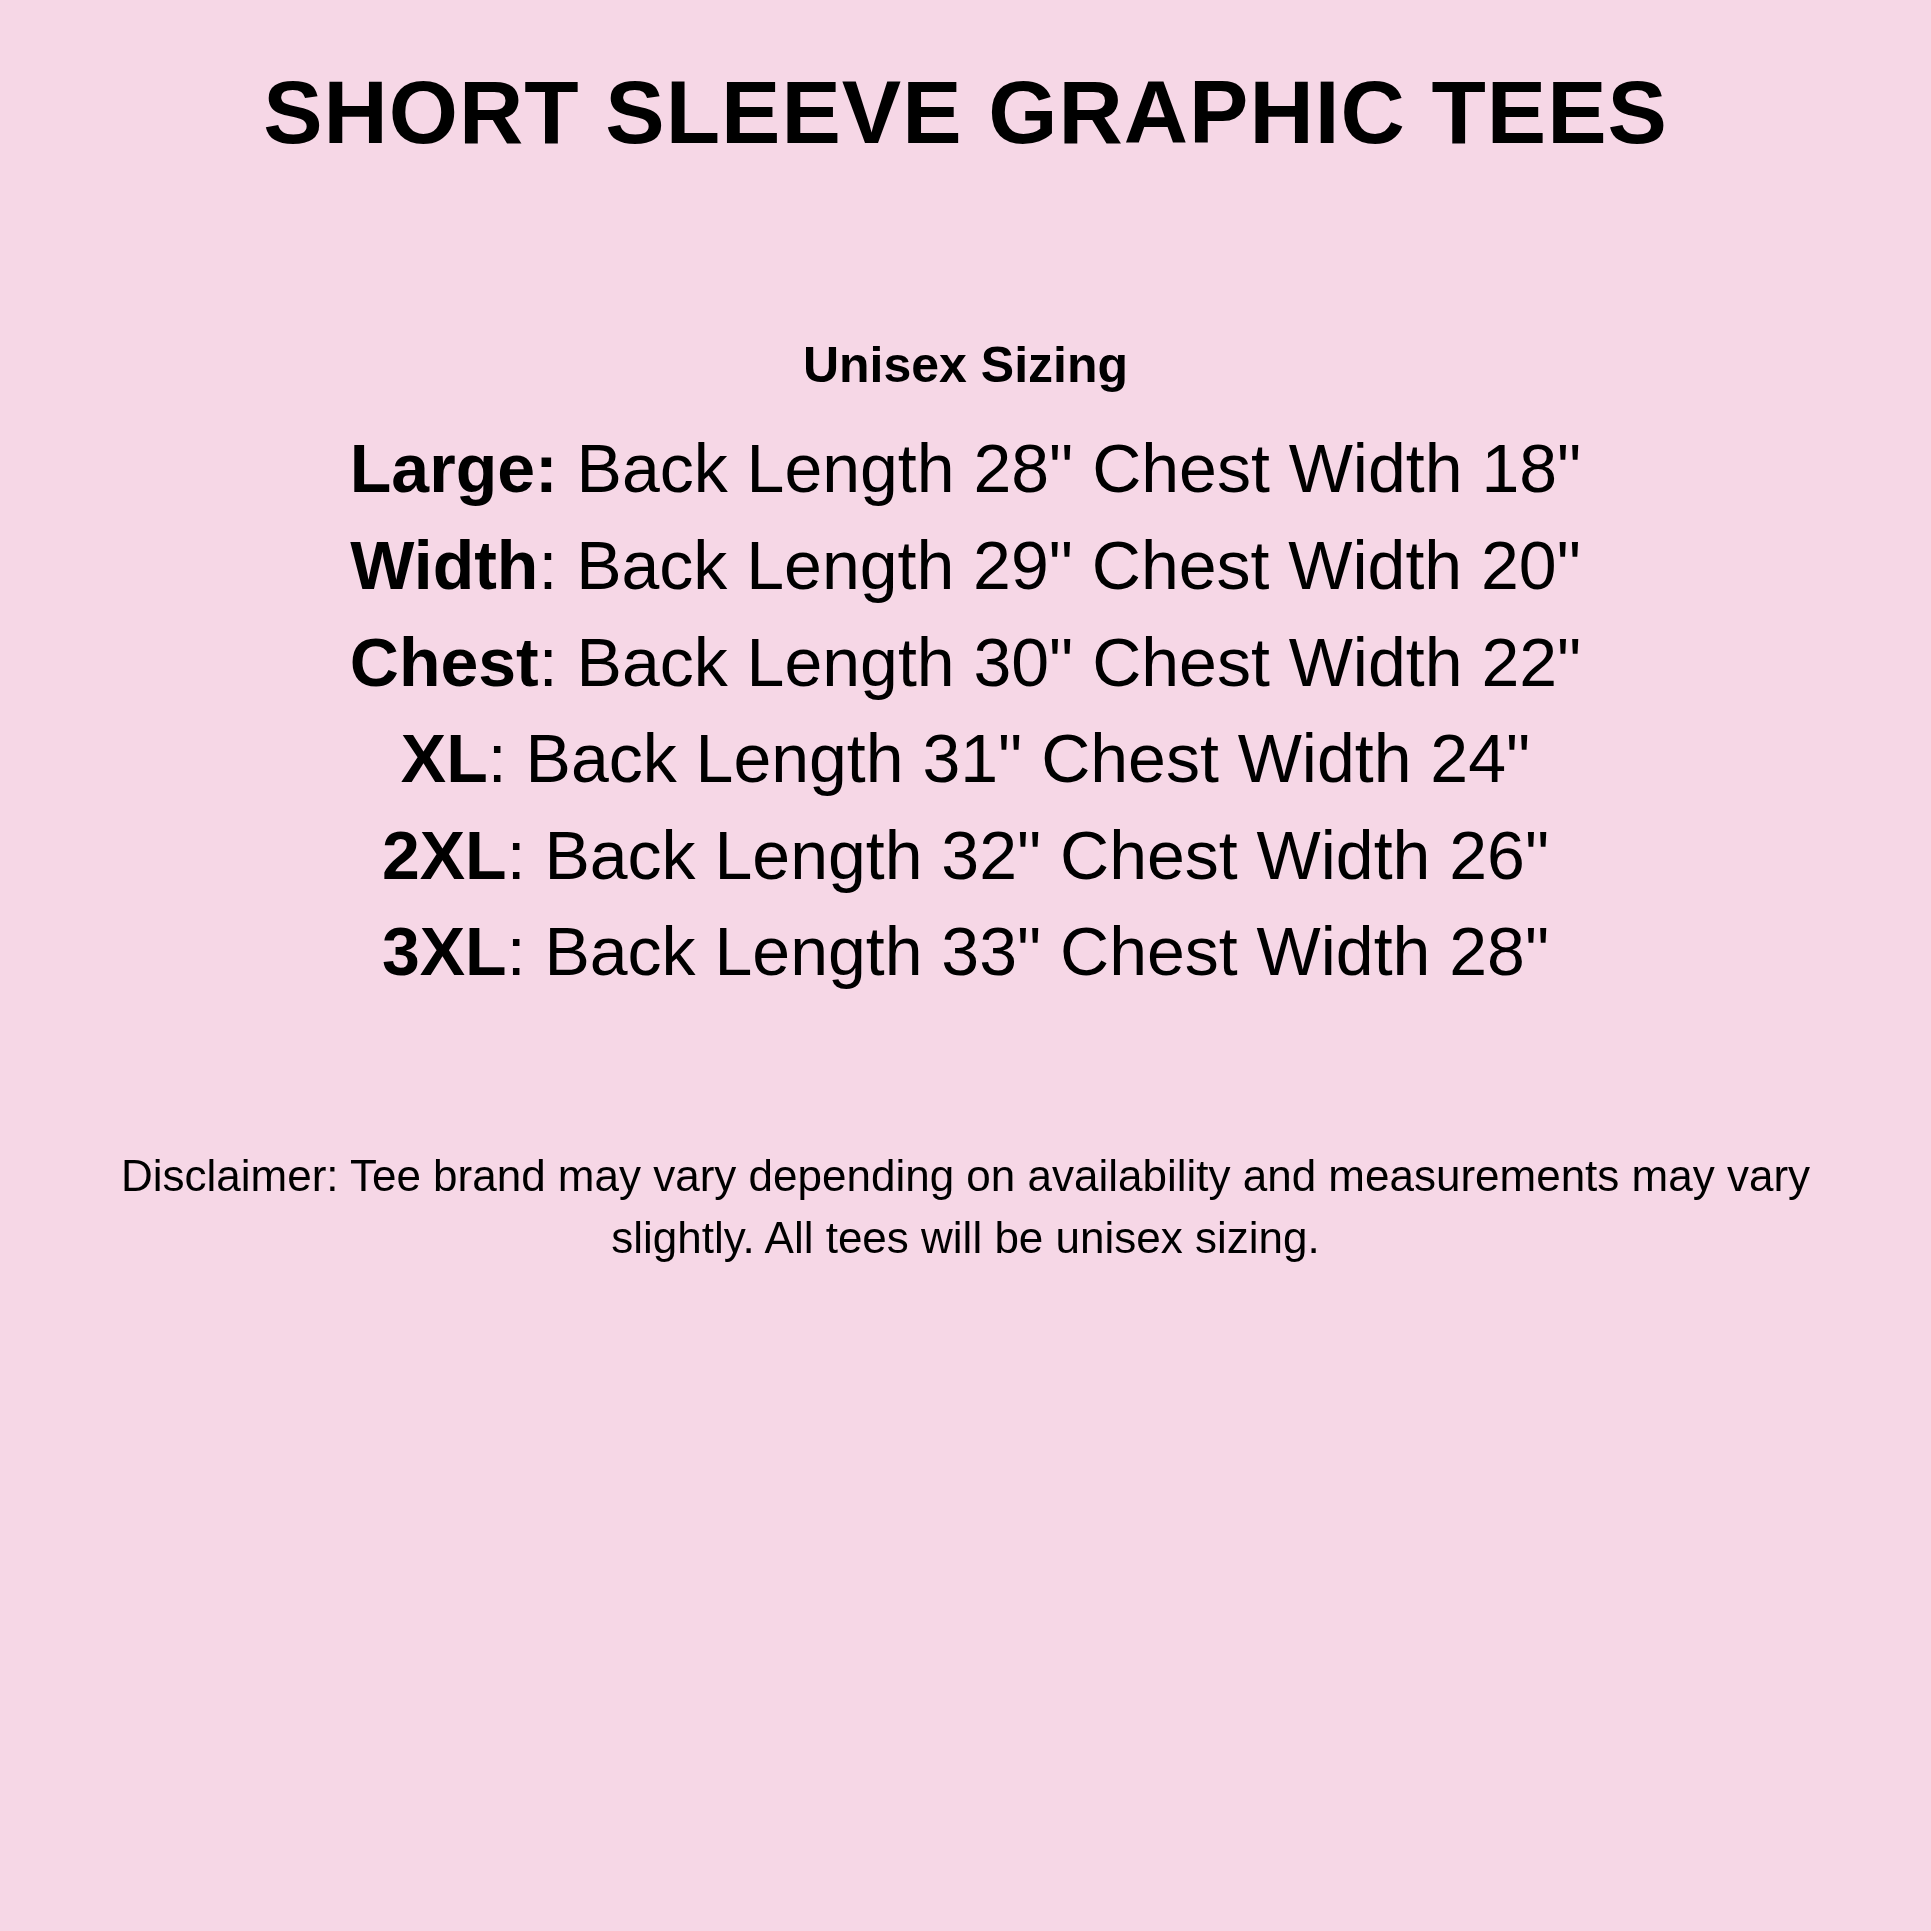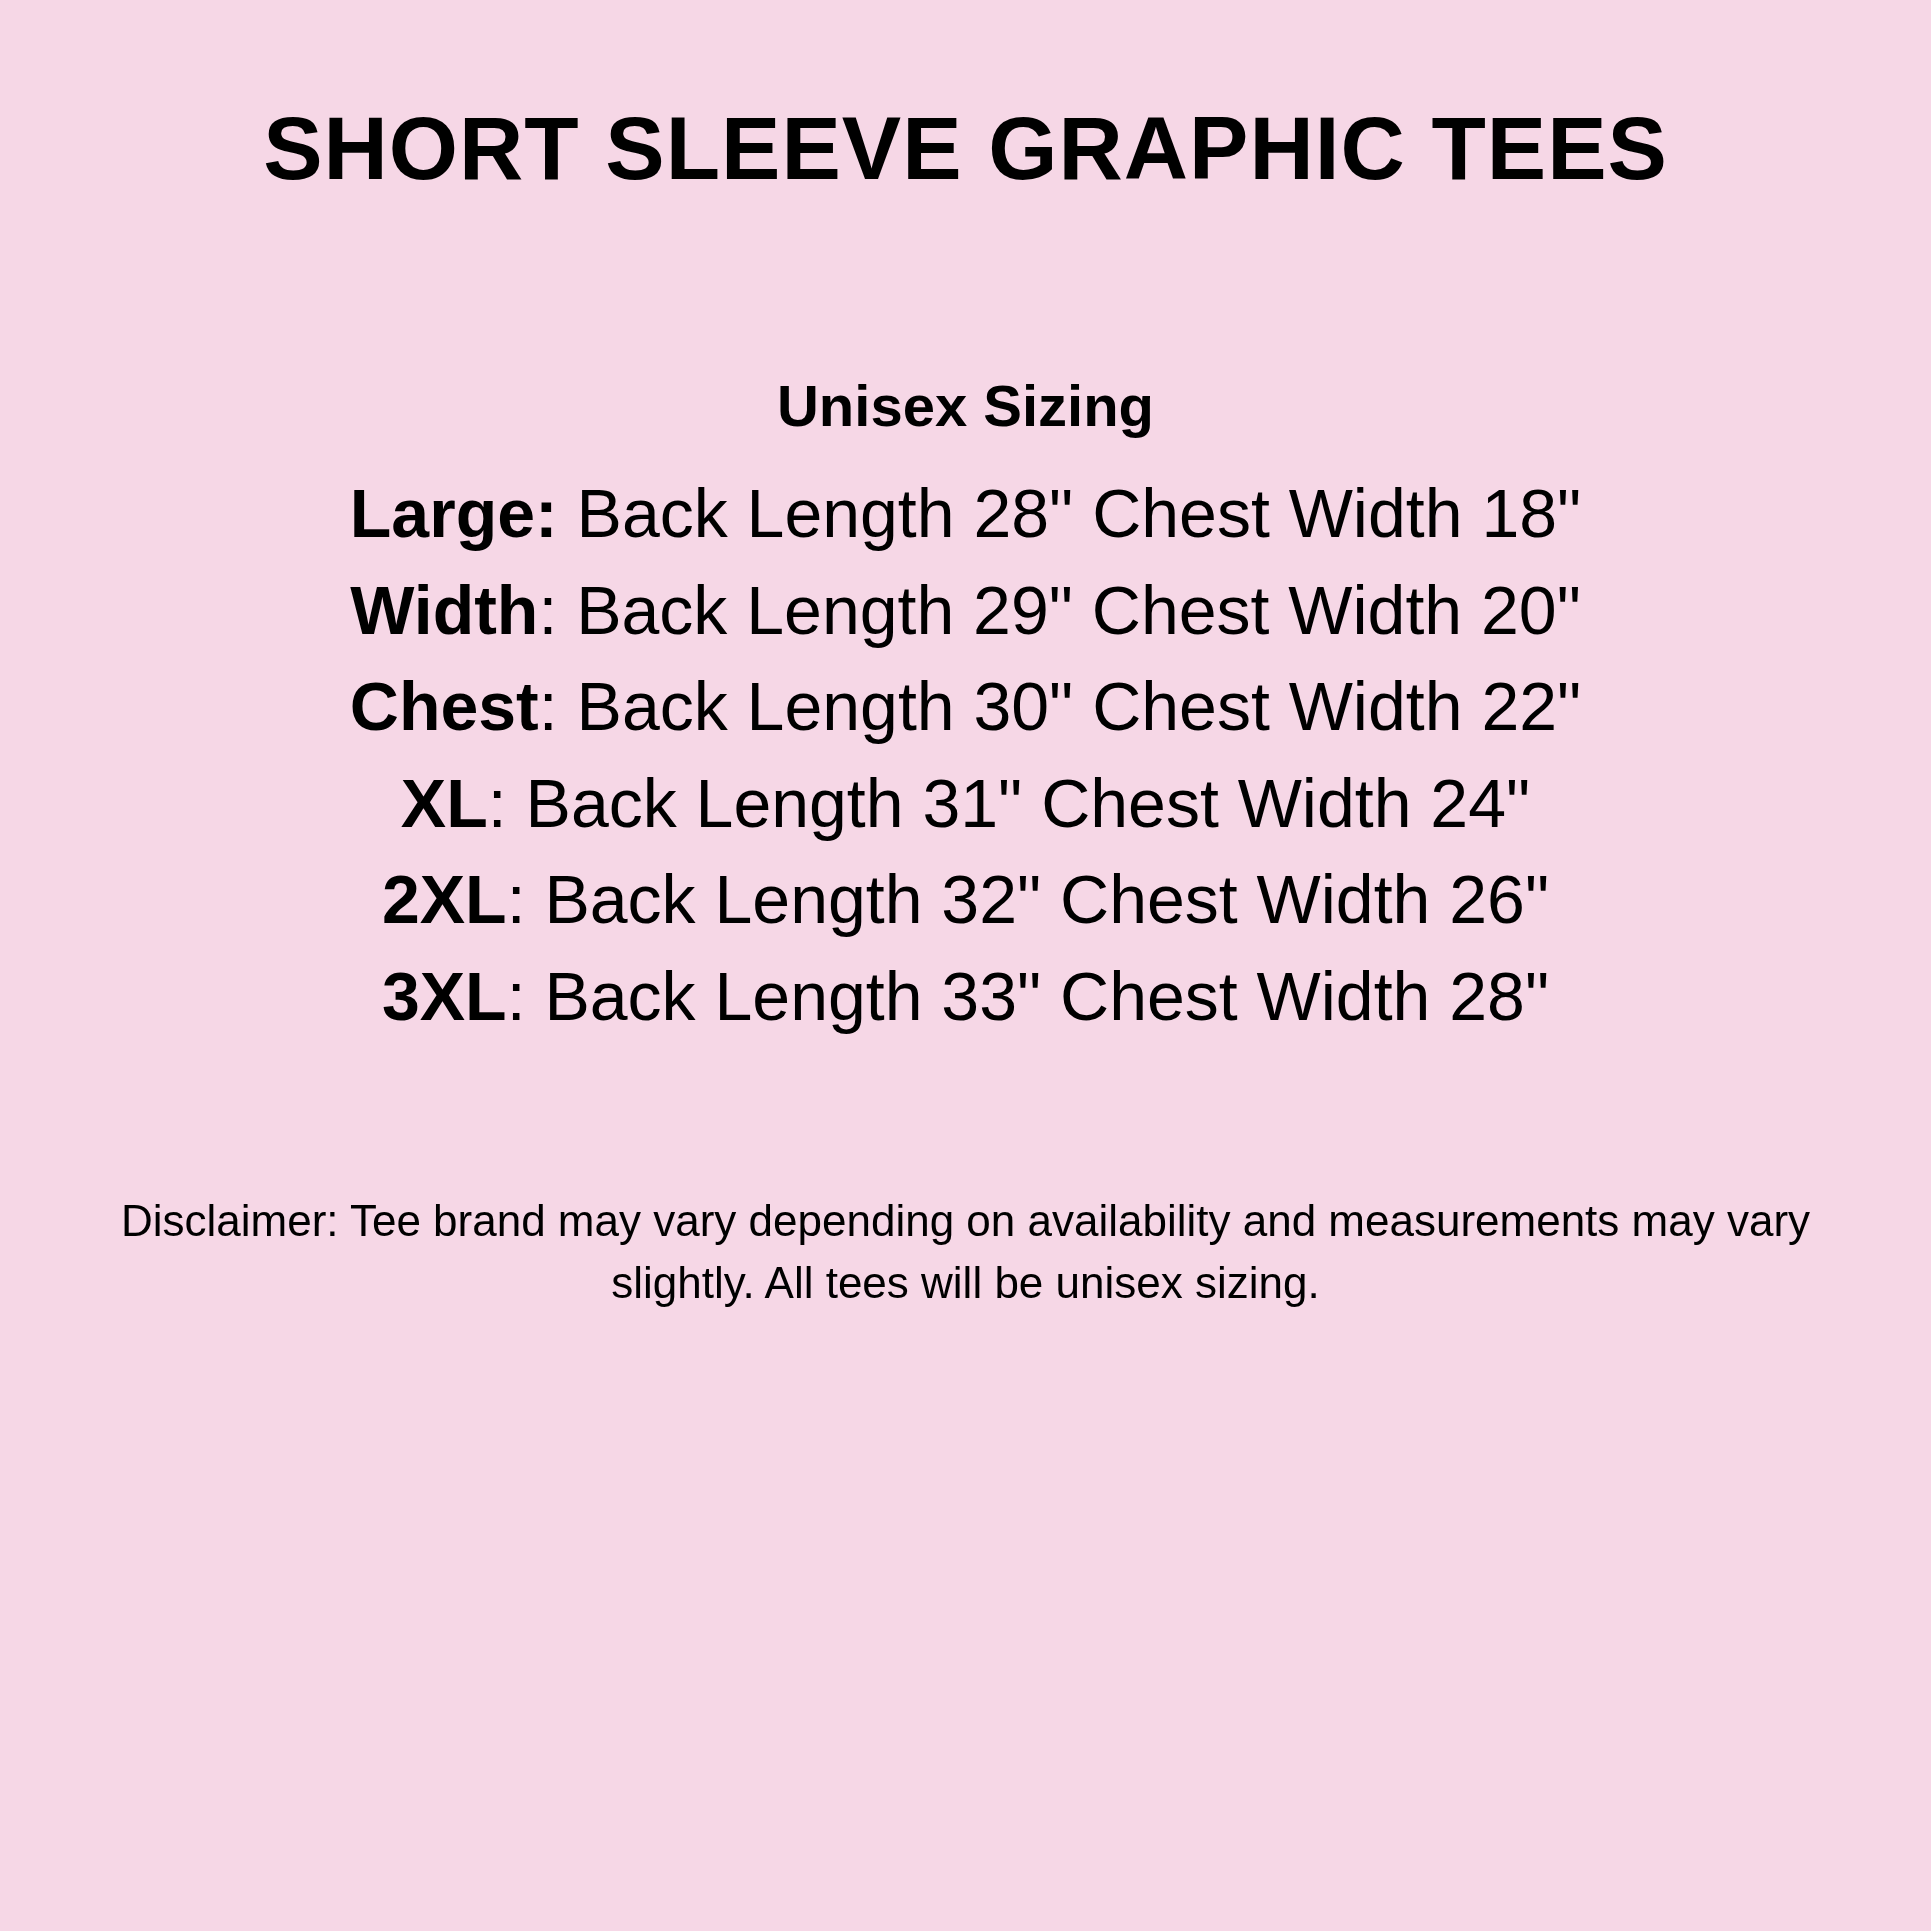--- a/index.html
+++ b/index.html
@@ -11,37 +11,37 @@
     height: 1931px;
     background: #f6d7e6;
     font-family: "Liberation Sans", sans-serif;
     color: #000000;
     overflow: hidden;
   }
   .sheet {
     width: 1931px;
     height: 1931px;
     box-sizing: border-box;
-    padding: 68px 58px 58px 58px;
+    padding: 32px 58px 58px 58px;
     display: flex;
     flex-direction: column;
     align-items: center;
     background: #f6d7e6;
   }
   .title {
     font-size: 89px;
     font-weight: 700;
     letter-spacing: 1px;
     text-align: center;
     line-height: 1.05;
     margin: 34px 0 0 0;
     white-space: nowrap;
   }
   .subtitle {
-    font-size: 58px;
+    font-size: 50px;
     font-weight: 700;
     text-align: left;
     margin: 179px 0 0 0;
     line-height: 1.1;
   }
   .size-list {
     margin: 27px 0 0 0;
     padding: 0;
     list-style: none;
     width: 100%;

